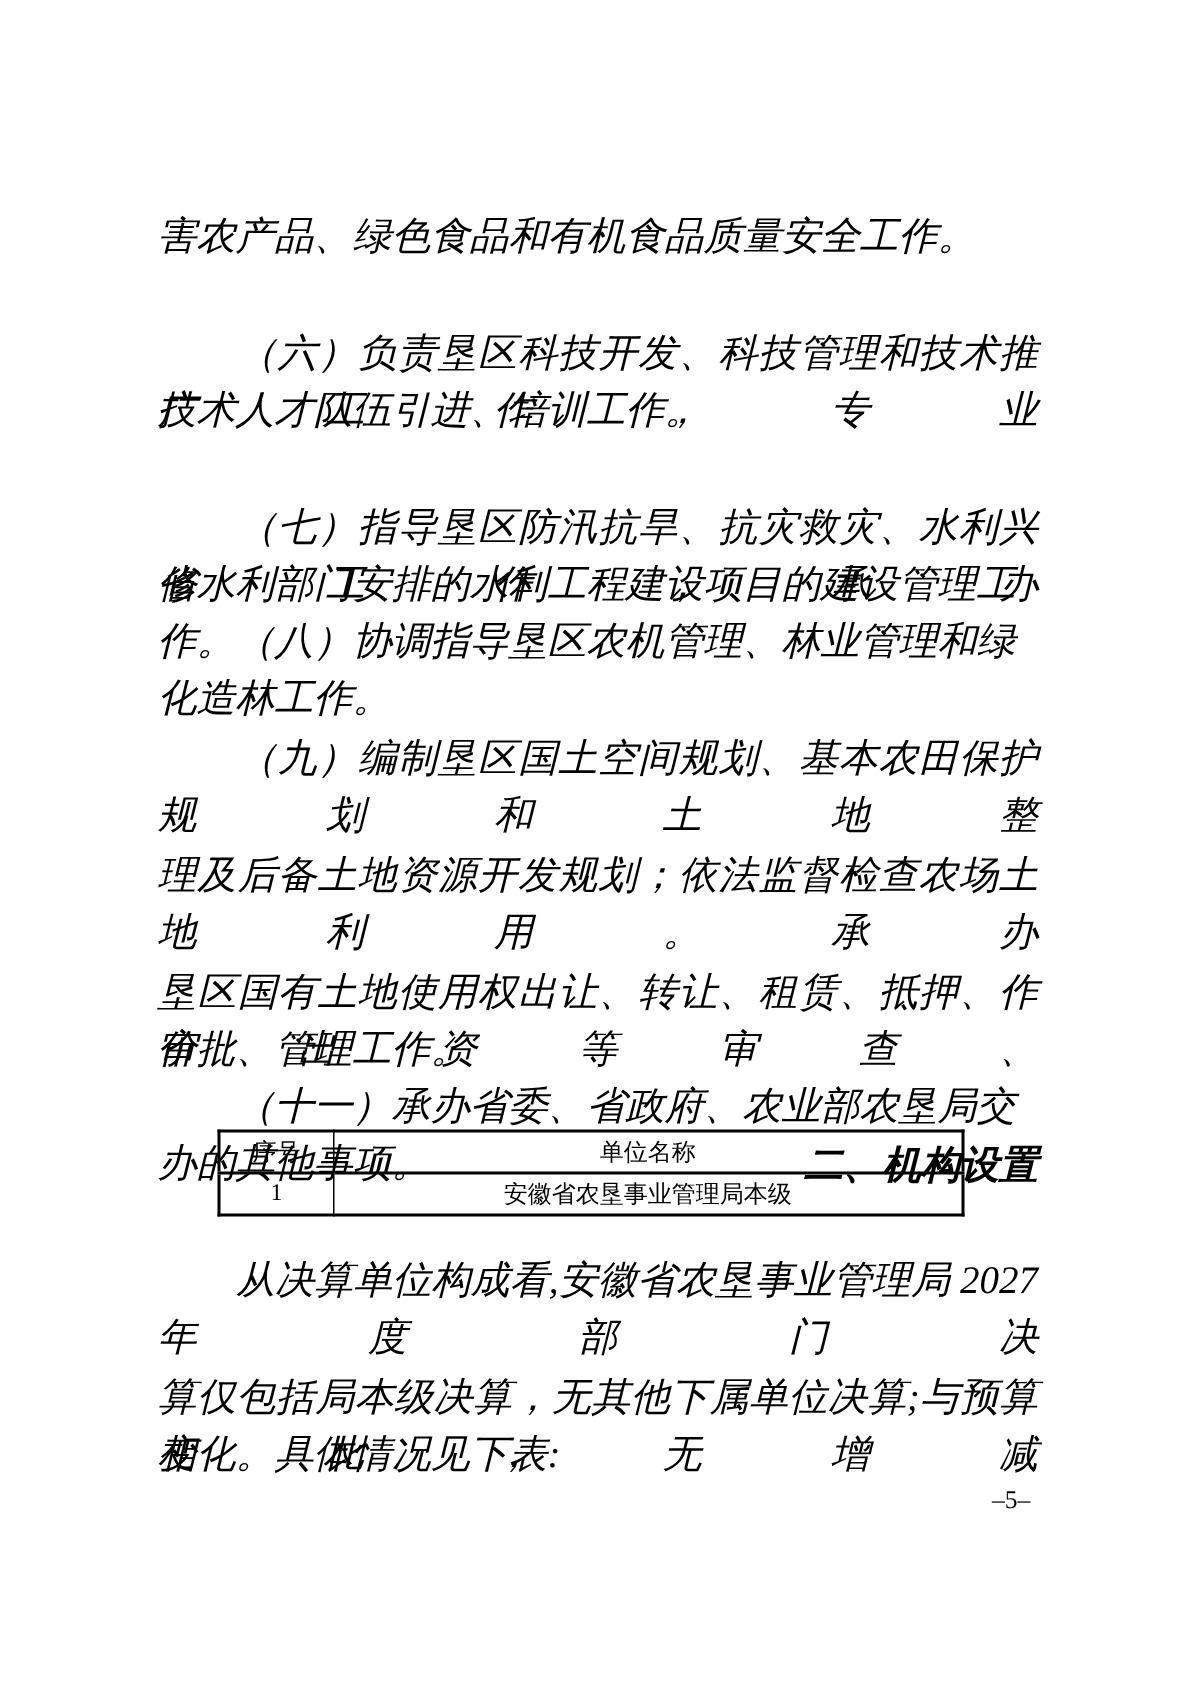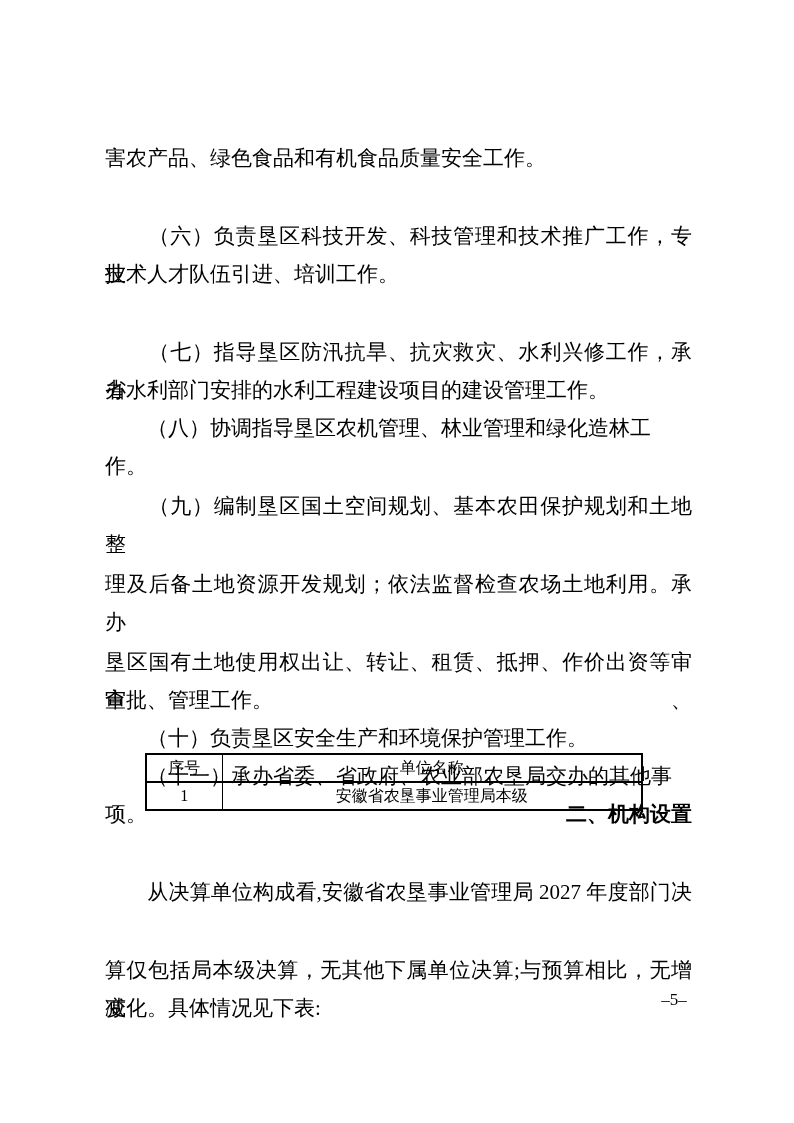--- a/index.html
+++ b/index.html
@@ -12,25 +12,26 @@
     font-family: "Liberation Serif", serif;
     color: #000000;
   }
   .content {
     position: absolute;
     left: 105px;
     top: 139px;
     width: 587px;
   }
   .line {
-    font-size: 21px;
+    font-size: 26px;
     line-height: 38px;
     height: 38px;
     white-space: pre-wrap;
     letter-spacing: 0;
+    font-style: italic;
   }
   .line.fill {
     text-align: justify;
     text-align-last: justify;
     margin-top: 40px;
   }
   .line.end {
     text-align: left;
   }
   .line.heading {
@@ -81,21 +82,20 @@
       <div class="line end">害农产品、绿色食品和有机食品质量安全工作。</div>
       <div class="line fill">　　（六）负责垦区科技开发、科技管理和技术推广工作，专业</div>
       <div class="line end">技术人才队伍引进、培训工作。</div>
       <div class="line fill">　　（七）指导垦区防汛抗旱、抗灾救灾、水利兴修工作，承办</div>
       <div class="line end">省水利部门安排的水利工程建设项目的建设管理工作。</div>
       <div class="line end">　　（八）协调指导垦区农机管理、林业管理和绿化造林工作。</div>
       <div class="line fill">　　（九）编制垦区国土空间规划、基本农田保护规划和土地整</div>
       <div class="line fill">理及后备土地资源开发规划；依法监督检查农场土地利用。承办</div>
       <div class="line fill">垦区国有土地使用权出让、转让、租赁、抵押、作价出资等审查、</div>
       <div class="line end">审批、管理工作。</div>
-      <div class="line end">　　（十）负责垦区安全生产和环境保护管理工作。</div>
       <div class="line end">　　（十一）承办省委、省政府、农业部农垦局交办的其他事项。</div>
       <div class="line heading">二、机构设置</div>
       <div class="line fill">　　从决算单位构成看,安徽省农垦事业管理局 2027 年度部门决</div>
       <div class="line fill">算仅包括局本级决算，无其他下属单位决算;与预算相比，无增减</div>
       <div class="line end">变化。具体情况见下表:</div>
     </div>
 
   <table class="org-table">
     <colgroup>
         <col class="c1">

